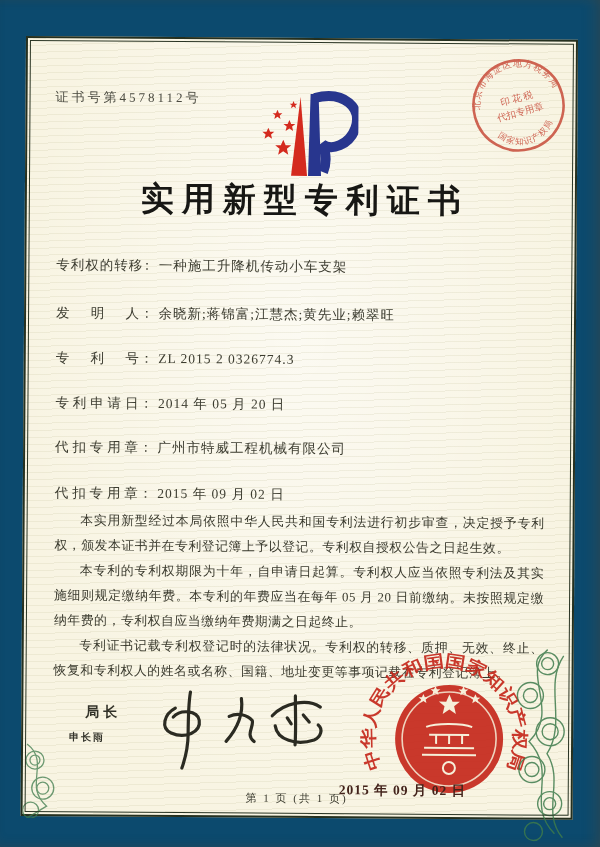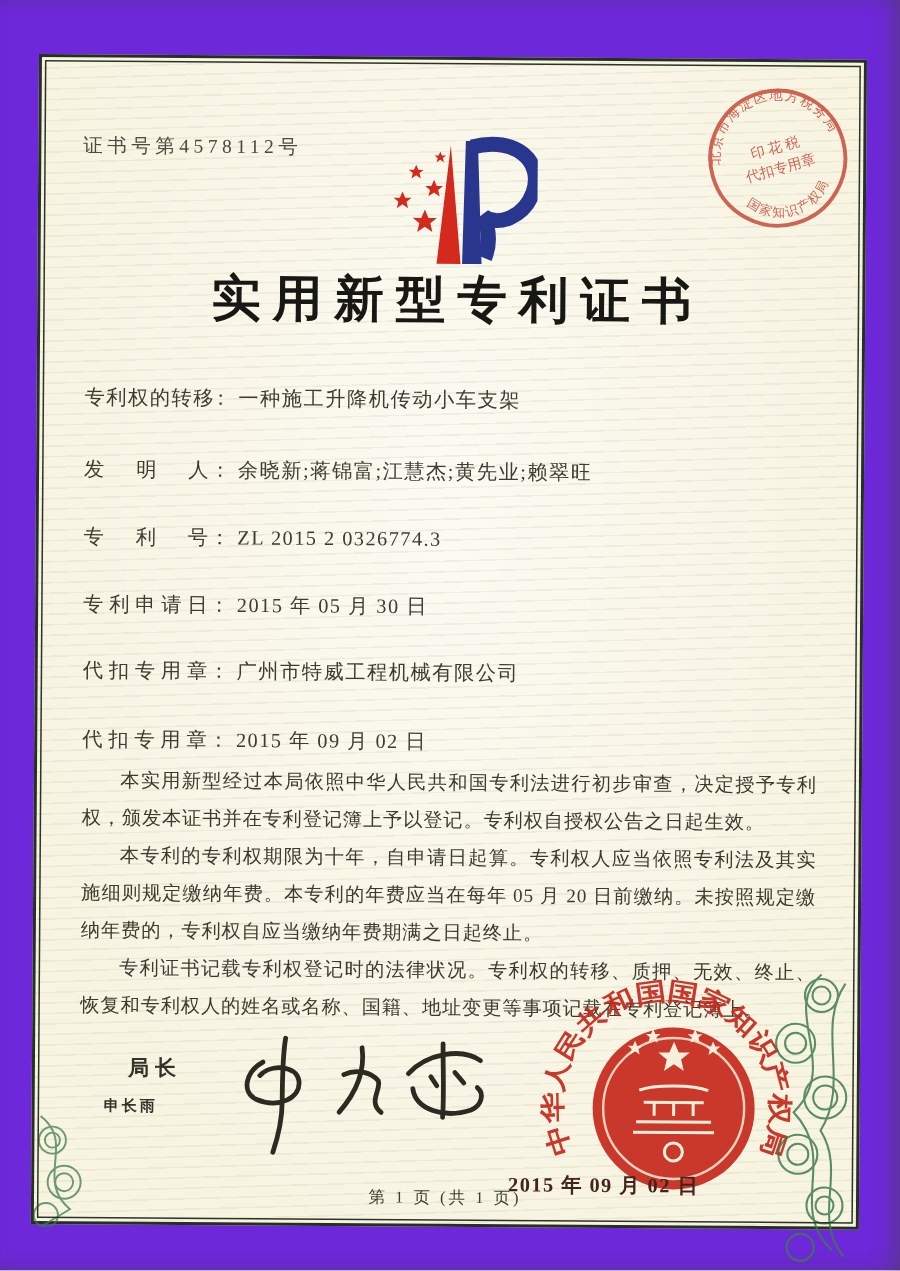--- a/index.html
+++ b/index.html
@@ -2,21 +2,21 @@
 <html><head>
 <meta charset="utf-8">
 <style>
   html,body{margin:0;padding:0;}
   body{
     width:600px;height:847px;position:relative;overflow:hidden;
     background:#fdfdfc;
     font-family:"Liberation Serif","DejaVu Serif",serif;
   }
   .photo{
-    position:absolute;inset:0;background:#6d28d9;
+    position:absolute;inset:0;background:#0c4a6e;
     box-shadow:inset -12px 0 14px -8px rgba(70,70,62,.45), inset 0 -8px 12px -7px rgba(70,70,62,.3), inset 0 10px 10px -9px rgba(70,70,62,.2);
   }
   .page{
     position:absolute;left:26px;top:36px;width:548px;height:776px;
     background-color:#f8f4e2;
     background-image:
       repeating-linear-gradient(178deg, rgba(163,160,110,.13) 0 1px, rgba(0,0,0,0) 1px 7px),
       radial-gradient(ellipse at 50% 38%, rgba(255,255,255,.55), rgba(0,0,0,0) 75%);
     border:2px solid #25301f;
     transform:rotate(.4deg);transform-origin:top left;
@@ -94,21 +94,21 @@
     <div class="row row1">
       <span class="flabel">专利权的转移</span><span class="colon">：</span><span class="fvalue">一种施工升降机传动小车支架</span>
     </div>
     <div class="row row2">
       <span class="flabel">发明人</span><span class="colon">：</span><span class="fvalue">余晓新;蒋锦富;江慧杰;黄先业;赖翠旺</span>
     </div>
     <div class="row row3">
       <span class="flabel">专利号</span><span class="colon">：</span><span class="fvalue">ZL 2015 2 0326774.3</span>
     </div>
     <div class="row row4">
-      <span class="flabel">专利申请日</span><span class="colon">：</span><span class="fvalue">2015 年 05 月 30 日</span>
+      <span class="flabel">专利申请日</span><span class="colon">：</span><span class="fvalue">2014 年 05 月 20 日</span>
     </div>
     <div class="row row5">
       <span class="flabel">代扣专用章</span><span class="colon">：</span><span class="fvalue">广州市特威工程机械有限公司</span>
     </div>
     <div class="row row6">
       <span class="flabel">代扣专用章</span><span class="colon">：</span><span class="fvalue">2015 年 09 月 02 日</span>
     </div>
 
     <div class="body">
       <p>本实用新型经过本局依照中华人民共和国专利法进行初步审查，决定授予专利权，颁发本证书并在专利登记簿上予以登记。专利权自授权公告之日起生效。</p>

